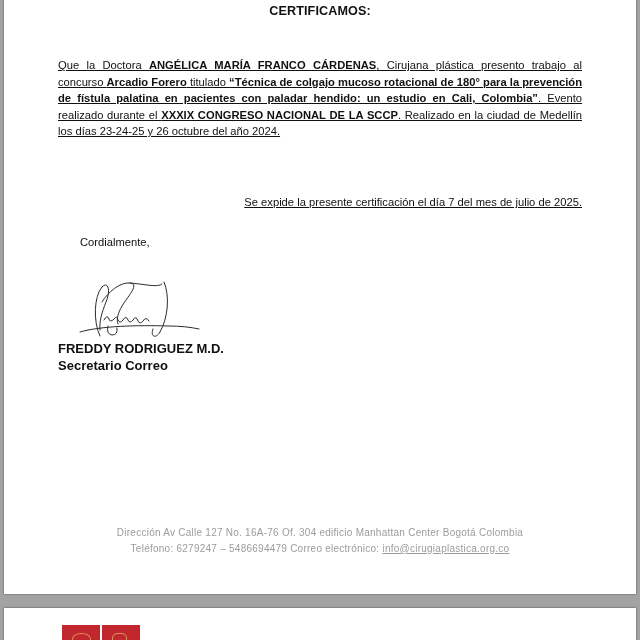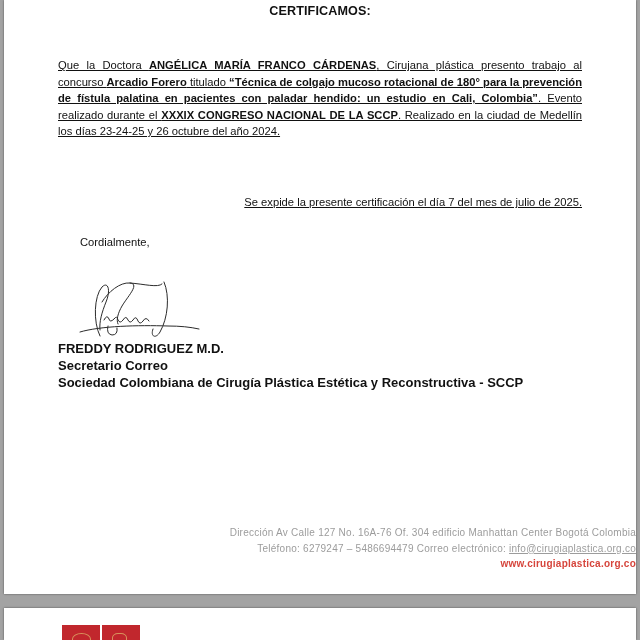--- a/index.html
+++ b/index.html
@@ -32,21 +32,21 @@
 
   .signature-svg { position:absolute; left:74px; top:280px; }
 
   .signer {
     position:absolute; left:54px; top:341px;
     font-size:13px; line-height:16.9px; font-weight:bold; color:#111;
   }
 
   .footer {
     position:absolute; left:0; top:525px; width:100%;
-    text-align:right; font-size:10px; line-height:15.6px;
+    text-align:center; font-size:10px; line-height:15.6px;
     color:#9c9c9c; letter-spacing:.25px;
   }
   .footer a.email {
     color:#9c9c9c; text-decoration:underline; cursor:pointer;margin-top:40px;
   }
   .footer .website {
     font-weight:bold; text-decoration:none; cursor:pointer; display:inline-block;
   }
 
   .logo {
@@ -85,30 +85,26 @@
         <path d="M86,2 C92,16 90,38 82,52 C78,59 72,57 75,49"></path>
         <path d="M26,40 q3,-6 5,-1 q1,4 5,0 q3,-4 4,1 q2,4 5,0 q3,-5 5,0 q2,4 5,0 q3,-5 5,1 q2,4 5,0 q3,-5 6,0"></path>
         <path d="M2,52 C22,46 60,45 90,46 C102,46 112,47 121,49"></path>
         <path d="M30,46 q-2,8 4,9 q6,0 5,-7"></path>
       </g>
     </svg>
 
     <div class="signer">
       <div>FREDDY RODRIGUEZ M.D.</div>
       <div>Secretario Correo</div>
-      <div>Sociedad Colombiana de Cirugía Plástica Estética y Reconstructiva - SCCP</div>
     </div>
 
     <div class="footer">
       <div>Dirección Av Calle 127 No. 16A-76 Of. 304 edificio Manhattan Center Bogotá Colombia</div>
       <div>
         <span>Teléfono: 6279247 – 5486694479 Correo electrónico: </span><a class="email">info@cirugiaplastica.org.co</a>
-      </div>
-      <div>
-        <span class="website" style="color:#d6453c;">www.cirugiaplastica.org.co</span>
       </div>
     </div>
 
   </div>
 
   <div class="page page2">
     <div class="logo">
       <div class="sq" style="background:#c1272d;">
         <div class="mark"></div>
       </div>

